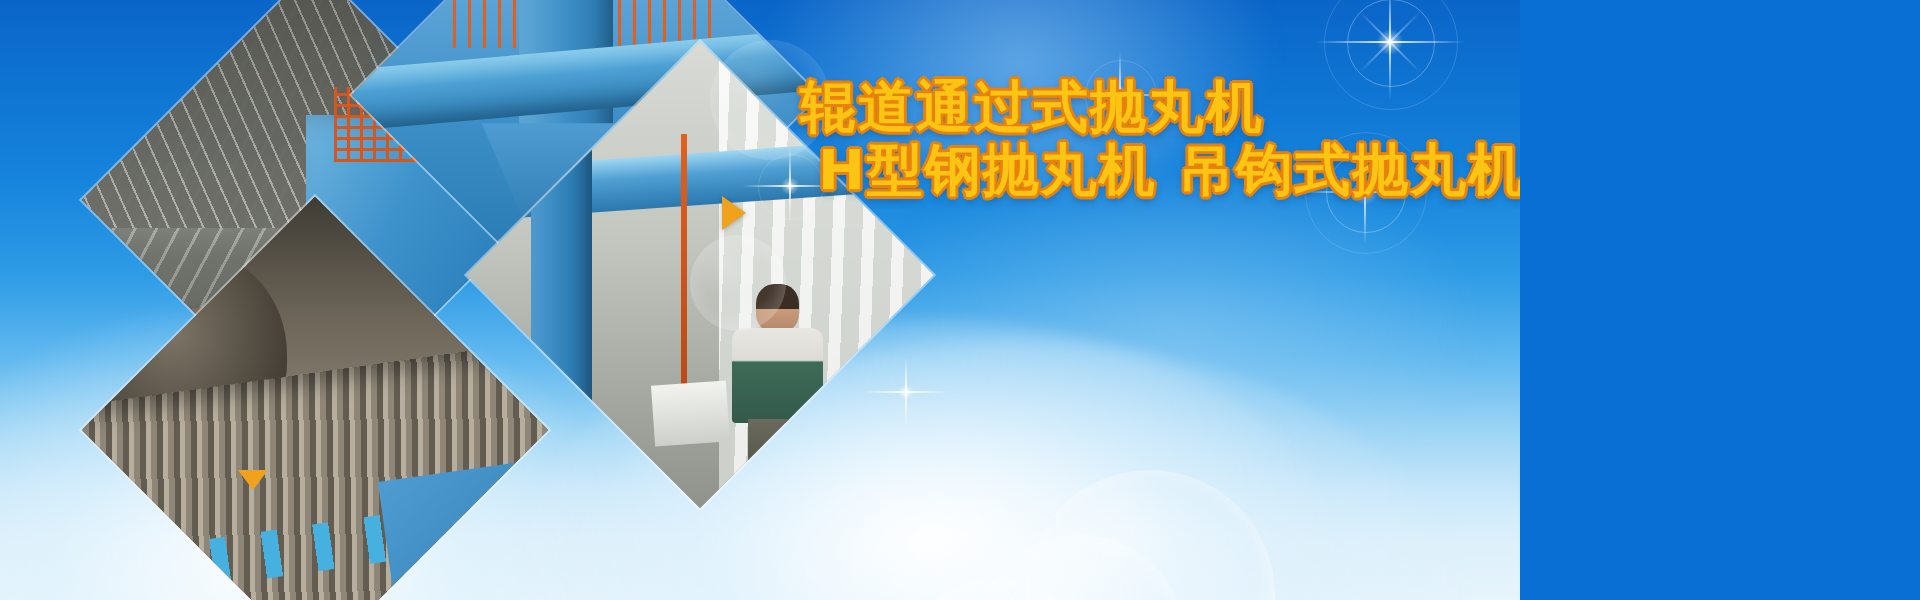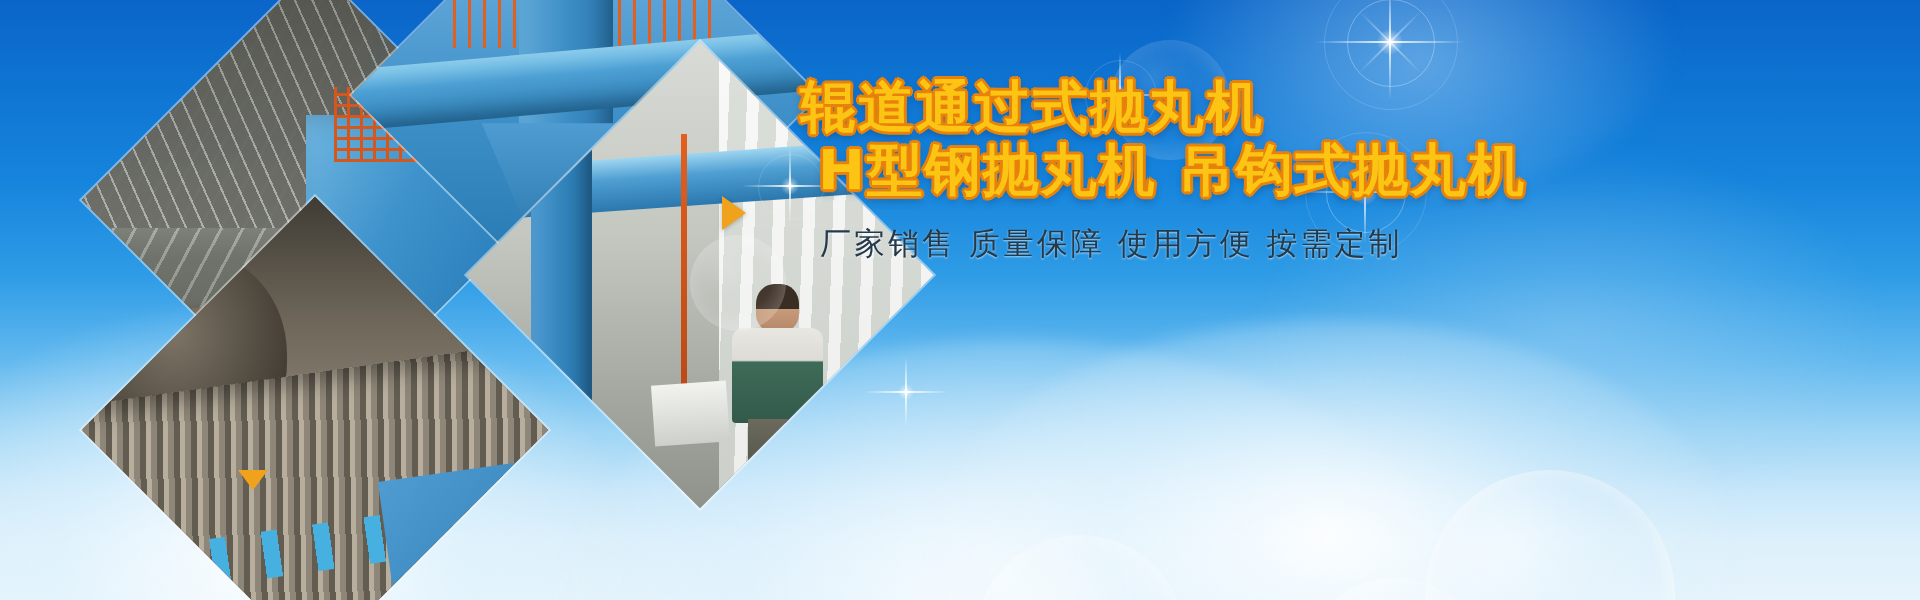--- a/index.html
+++ b/index.html
@@ -2,21 +2,21 @@
 <html><head>
 <meta charset="utf-8">
 <style>
   html,body{margin:0;padding:0;}
   body{
     width:1920px;height:600px;overflow:hidden;
     font-family:"Liberation Sans","DejaVu Sans",sans-serif;
     background:#0a6fd4;
   }
   .banner{
-    position:relative;width:1920px;height:600px;overflow:hidden;
+    position:relative;width:1520px;height:600px;overflow:hidden;
     background:
       linear-gradient(180deg,
         #0a65c8 0%,
         #0e74d2 14%,
         #1684dc 30%,
         #2f9ce6 46%,
         #62b9ef 60%,
         #9ed5f5 72%,
         #c8e7fa 82%,
         #dcf0fb 90%,
@@ -381,16 +381,15 @@
 
   <div class="bubble bubble-a"></div>
   <div class="bubble bubble-b"></div>
   <div class="bubble bubble-c"></div>
   <div class="bubble bubble-d"></div>
   <div class="bubble bubble-e"></div>
 
   <div class="copy">
     <div class="headline line-1">辊道通过式抛丸机</div>
     <div class="headline line-2">H型钢抛丸机 吊钩式抛丸机</div>
-    <div class="sub">厂家销售 质量保障 使用方便 按需定制</div>
   </div>
 
 </div>
 
 </body></html>

